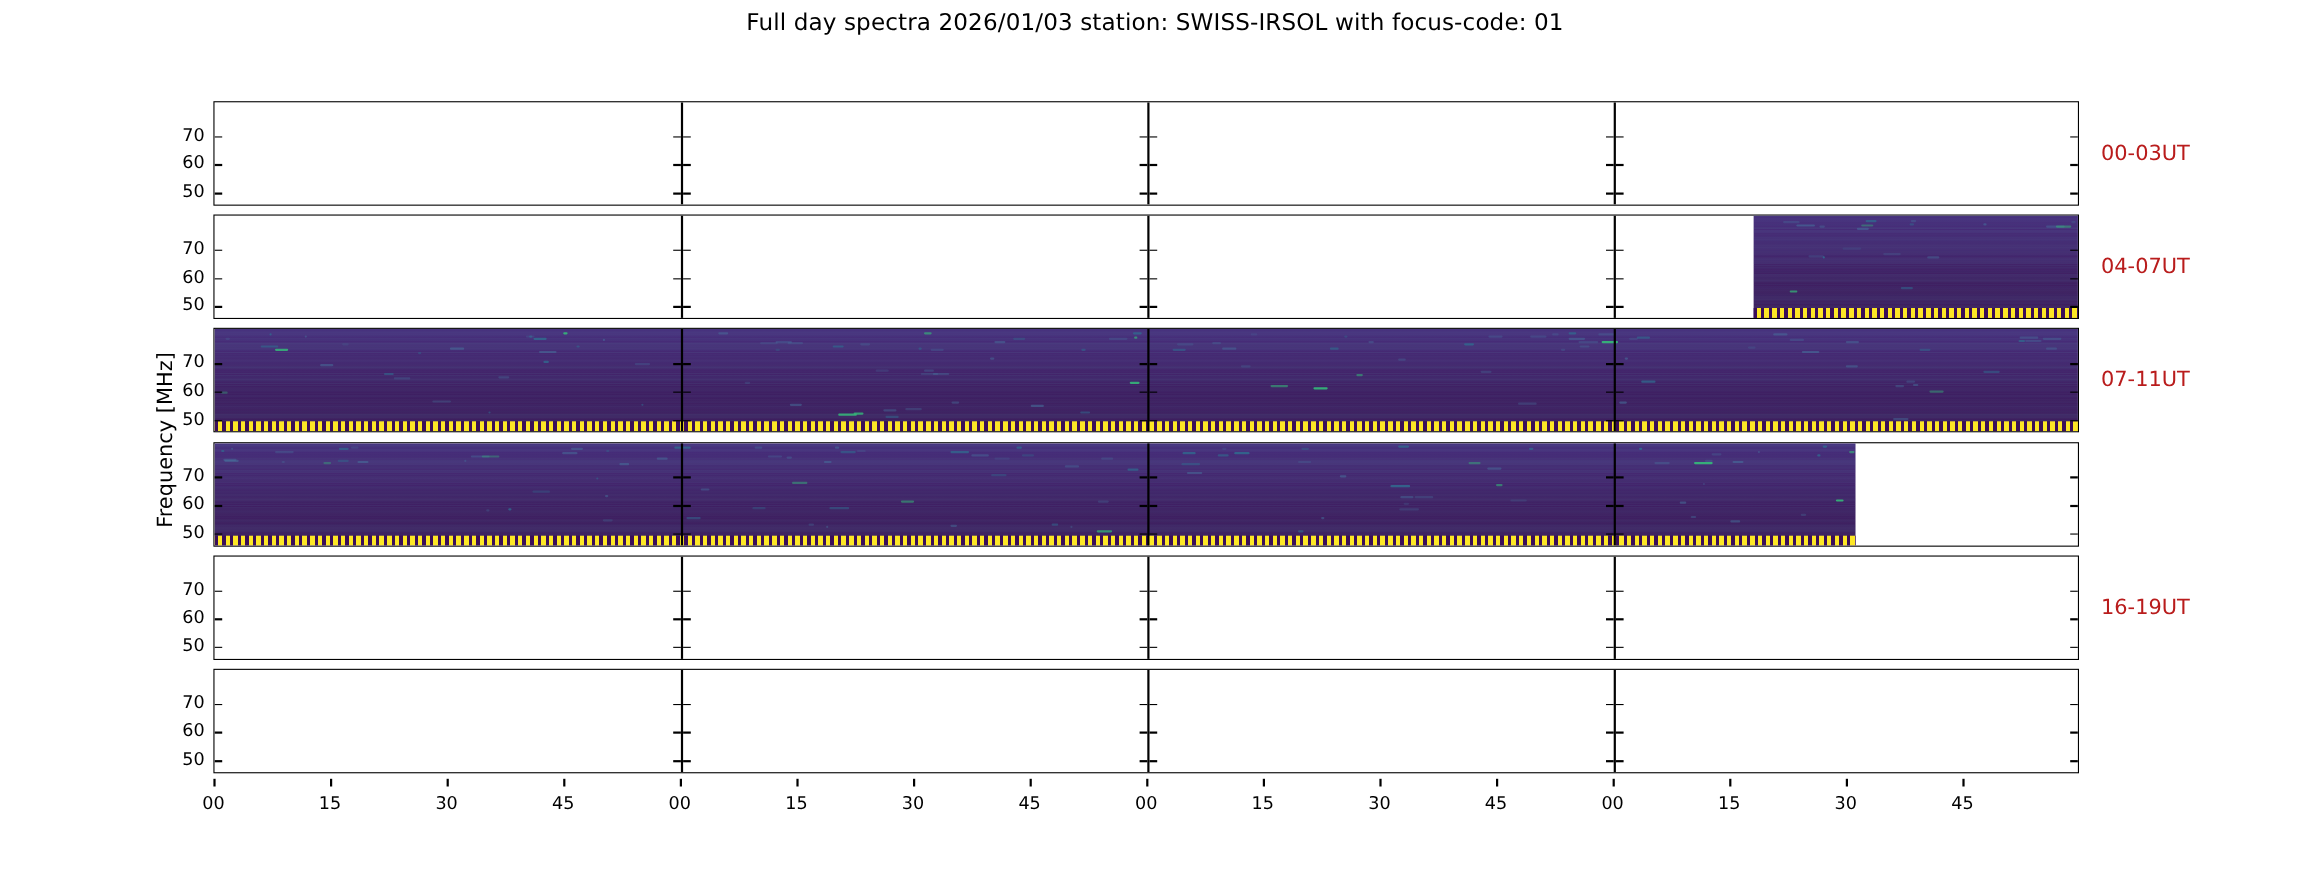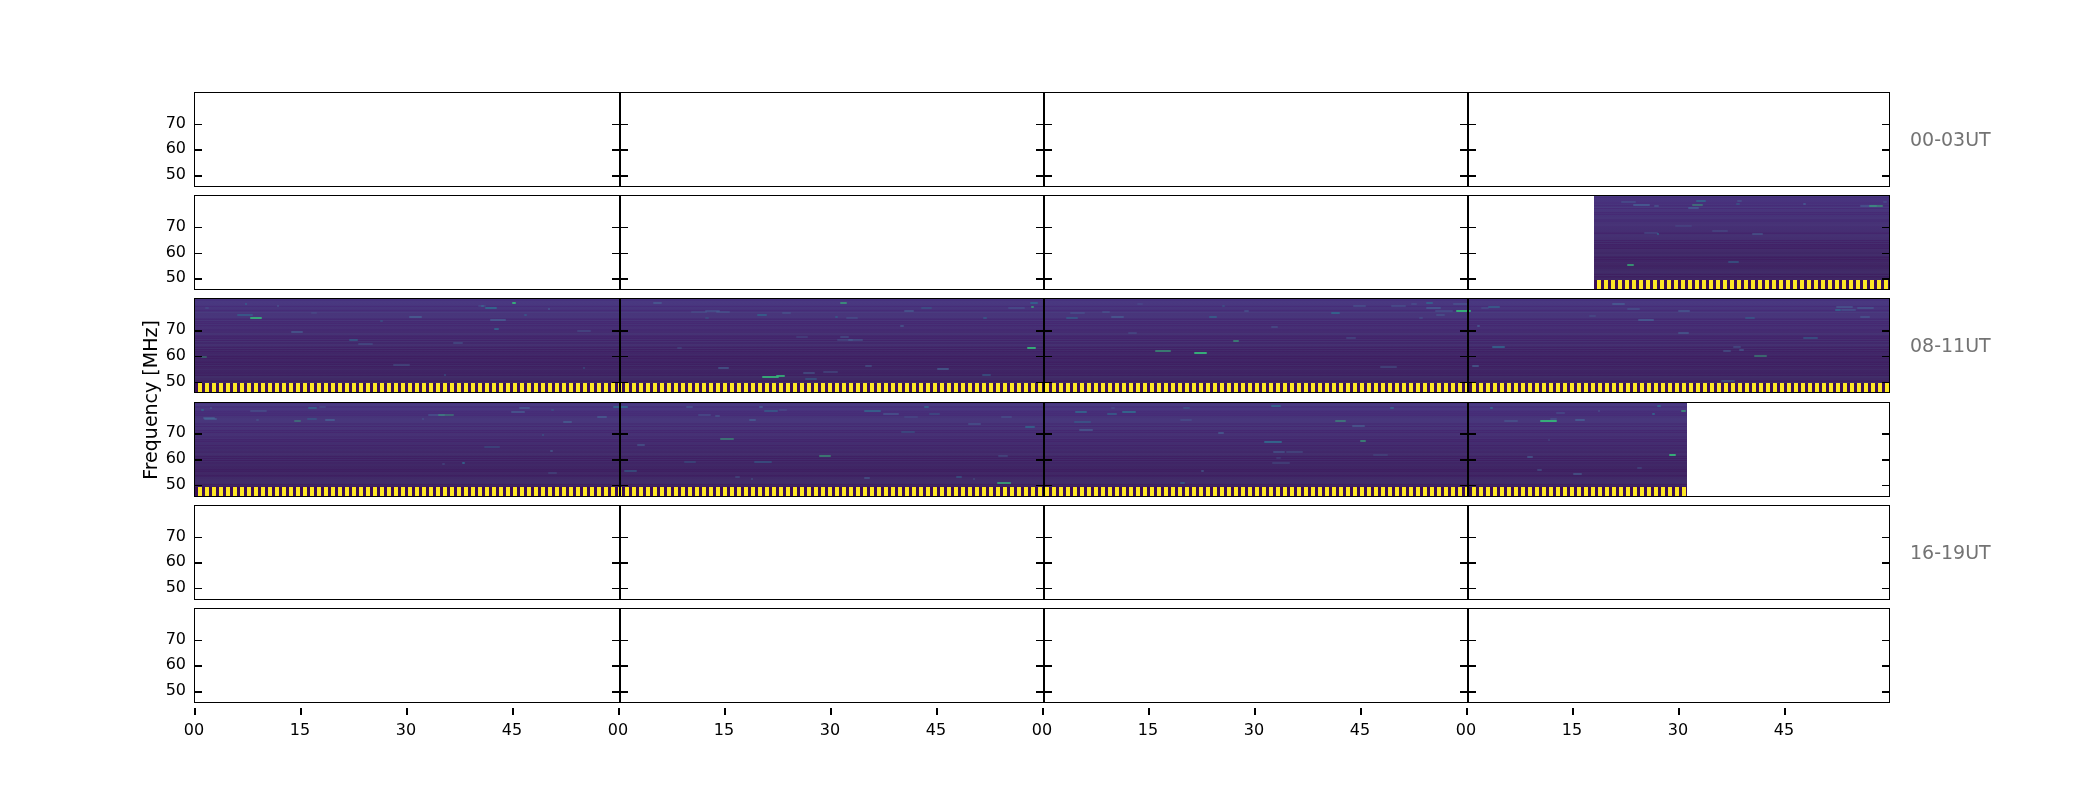--- a/index.html
+++ b/index.html
@@ -10,21 +10,21 @@
 
   #title{position:absolute;left:0;top:8px;width:2100px;text-align:center;
          font-size:21px;color:#000;letter-spacing:0.1px;}
 
   
   #plot-grid{position:absolute;left:194px;top:92px;width:1696px;height:616px;}
 
   .row{position:absolute;left:0;width:1696px;height:95px;
        border:1.6px solid #000;box-sizing:border-box;background:#fff;overflow:hidden;}
 
-  .row-label{position:absolute;left:1716px;font-size:19px;color:#737373;
+  .row-label{position:absolute;left:1716px;font-size:19px;color:#b91c1c;
              white-space:nowrap;line-height:95px;height:95px;}
 
   
   .vsep{position:absolute;top:0;width:1.6px;height:100%;background:#000;}
 
   
   .ytick-l{position:absolute;left:0;width:7px;height:1.5px;background:#000;}
   .ytick-r{position:absolute;right:0;width:7px;height:1.5px;background:#000;}
   
   .ytick-i{position:absolute;width:7px;height:1.5px;background:#000;}
@@ -46,20 +46,21 @@
   .spec-body{position:absolute;left:0;top:0;width:100%;height:100%;}
   .spec-strip{position:absolute;left:0;bottom:0;width:100%;height:9px;}
   .streak{position:absolute;height:2px;border-radius:1px;}
   .hband{position:absolute;left:0;width:100%;}
 </style>
 </head>
 <body>
 
 <div id="figure">
 
+  <div id="title">Full day spectra 2026/01/03 station: SWISS-IRSOL with focus-code: 01</div>
 
   <div id="ylabel-axis">Frequency [MHz]</div>
 
   <div id="plot-grid">
       <div class="row" style="top: 0px;">
         <div class="vsep" style="left: 424px;"></div>
         <div class="vsep" style="left: 848px;"></div>
         <div class="vsep" style="left: 1272px;"></div>
         <div class="ytick-l" style="top: 30.8108px;"></div>
         <div class="ytick-r" style="top: 30.8108px;"></div>
@@ -189,20 +190,21 @@
         <div class="ytick-i" style="top: 82.1622px; left: 841px;"></div>
         <div class="ytick-i" style="top: 82.1622px; left: 849.6px;"></div>
         <div class="ytick-i" style="top: 82.1622px; left: 1265px;"></div>
         <div class="ytick-i" style="top: 82.1622px; left: 1273.6px;"></div>
       </div>
       <div class="ylabels" style="left: -48px; top: 103.2px; height: 95px;">
         <div class="ylab" style="top: 30.8108px;">70</div>
         <div class="ylab" style="top: 56.4865px;">60</div>
         <div class="ylab" style="top: 82.1622px;">50</div>
       </div>
+      <div class="row-label" style="top: 103.2px;">04-07UT</div>
       <div class="row" style="top: 206.4px;">
         <div class="spec" style="left: 0px; width: 1696px;">
           <div class="spec-body" style="background: linear-gradient(rgb(71, 47, 125) 0%, rgb(70, 43, 118) 14%, rgb(68, 39, 111) 34%, rgb(63, 31, 98) 62%, rgb(62, 32, 96) 86%, rgb(60, 29, 92) 100%);">
             <div class="hband" style="top: 0px; height: 1.32248px; background: rgba(90, 140, 170, 0.043);"></div>
             <div class="hband" style="top: 1.86957px; height: 1.53443px; background: rgba(90, 140, 170, 0.106);"></div>
             <div class="hband" style="top: 3.73913px; height: 1.64859px; background: rgba(90, 140, 170, 0.106);"></div>
             <div class="hband" style="top: 5.6087px; height: 1.02537px; background: rgba(90, 140, 170, 0.086);"></div>
             <div class="hband" style="top: 7.47826px; height: 2.05051px; background: rgba(90, 140, 170, 0.09);"></div>
             <div class="hband" style="top: 9.34783px; height: 1.24444px; background: rgba(90, 140, 170, 0.067);"></div>
             <div class="hband" style="top: 11.2174px; height: 1.95156px; background: rgba(90, 140, 170, 0.082);"></div>
@@ -380,21 +382,21 @@
         <div class="ytick-i" style="top: 82.1622px; left: 841px;"></div>
         <div class="ytick-i" style="top: 82.1622px; left: 849.6px;"></div>
         <div class="ytick-i" style="top: 82.1622px; left: 1265px;"></div>
         <div class="ytick-i" style="top: 82.1622px; left: 1273.6px;"></div>
       </div>
       <div class="ylabels" style="left: -48px; top: 206.4px; height: 95px;">
         <div class="ylab" style="top: 30.8108px;">70</div>
         <div class="ylab" style="top: 56.4865px;">60</div>
         <div class="ylab" style="top: 82.1622px;">50</div>
       </div>
-      <div class="row-label" style="top: 206.4px;">08-11UT</div>
+      <div class="row-label" style="top: 206.4px;">07-11UT</div>
       <div class="row" style="top: 309.6px;">
         <div class="spec" style="left: 0px; width: 1492.48px;">
           <div class="spec-body" style="background: linear-gradient(rgb(71, 47, 125) 0%, rgb(70, 43, 118) 14%, rgb(68, 39, 111) 34%, rgb(63, 31, 98) 62%, rgb(62, 32, 96) 86%, rgb(60, 29, 92) 100%);">
             <div class="hband" style="top: 0px; height: 1.2822px; background: rgba(90, 140, 170, 0.047);"></div>
             <div class="hband" style="top: 1.86957px; height: 1.27544px; background: rgba(90, 140, 170, 0.13);"></div>
             <div class="hband" style="top: 3.73913px; height: 1.83255px; background: rgba(90, 140, 170, 0.035);"></div>
             <div class="hband" style="top: 5.6087px; height: 1.33891px; background: rgba(90, 140, 170, 0.098);"></div>
             <div class="hband" style="top: 7.47826px; height: 1.32246px; background: rgba(90, 140, 170, 0.063);"></div>
             <div class="hband" style="top: 9.34783px; height: 1.34745px; background: rgba(90, 140, 170, 0.035);"></div>
             <div class="hband" style="top: 11.2174px; height: 1.57544px; background: rgba(90, 140, 170, 0.035);"></div>

